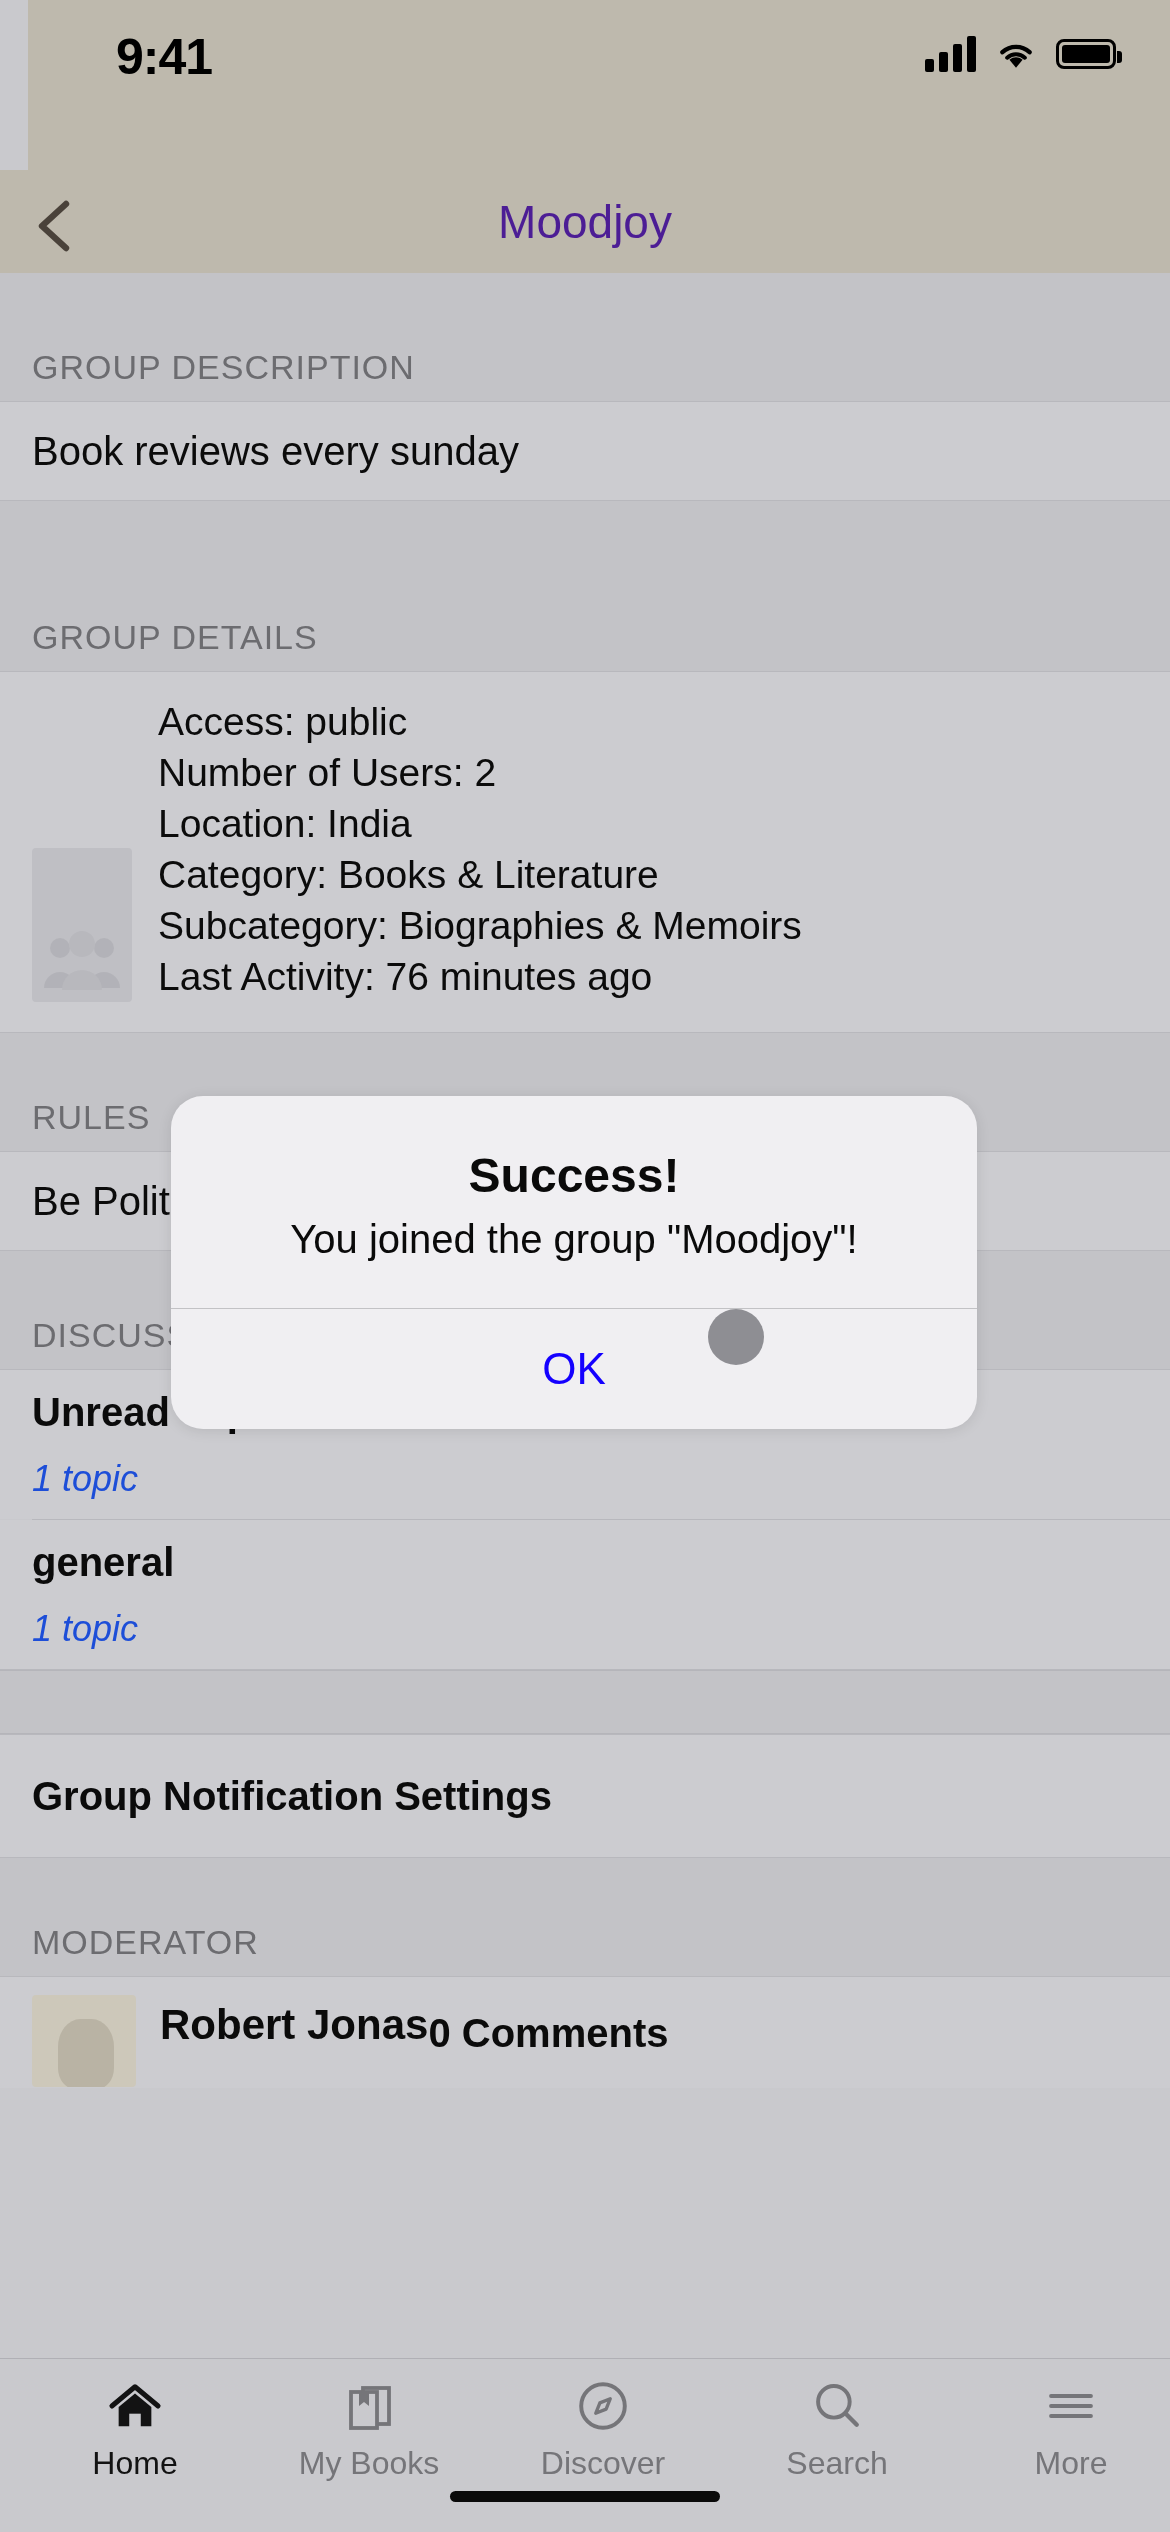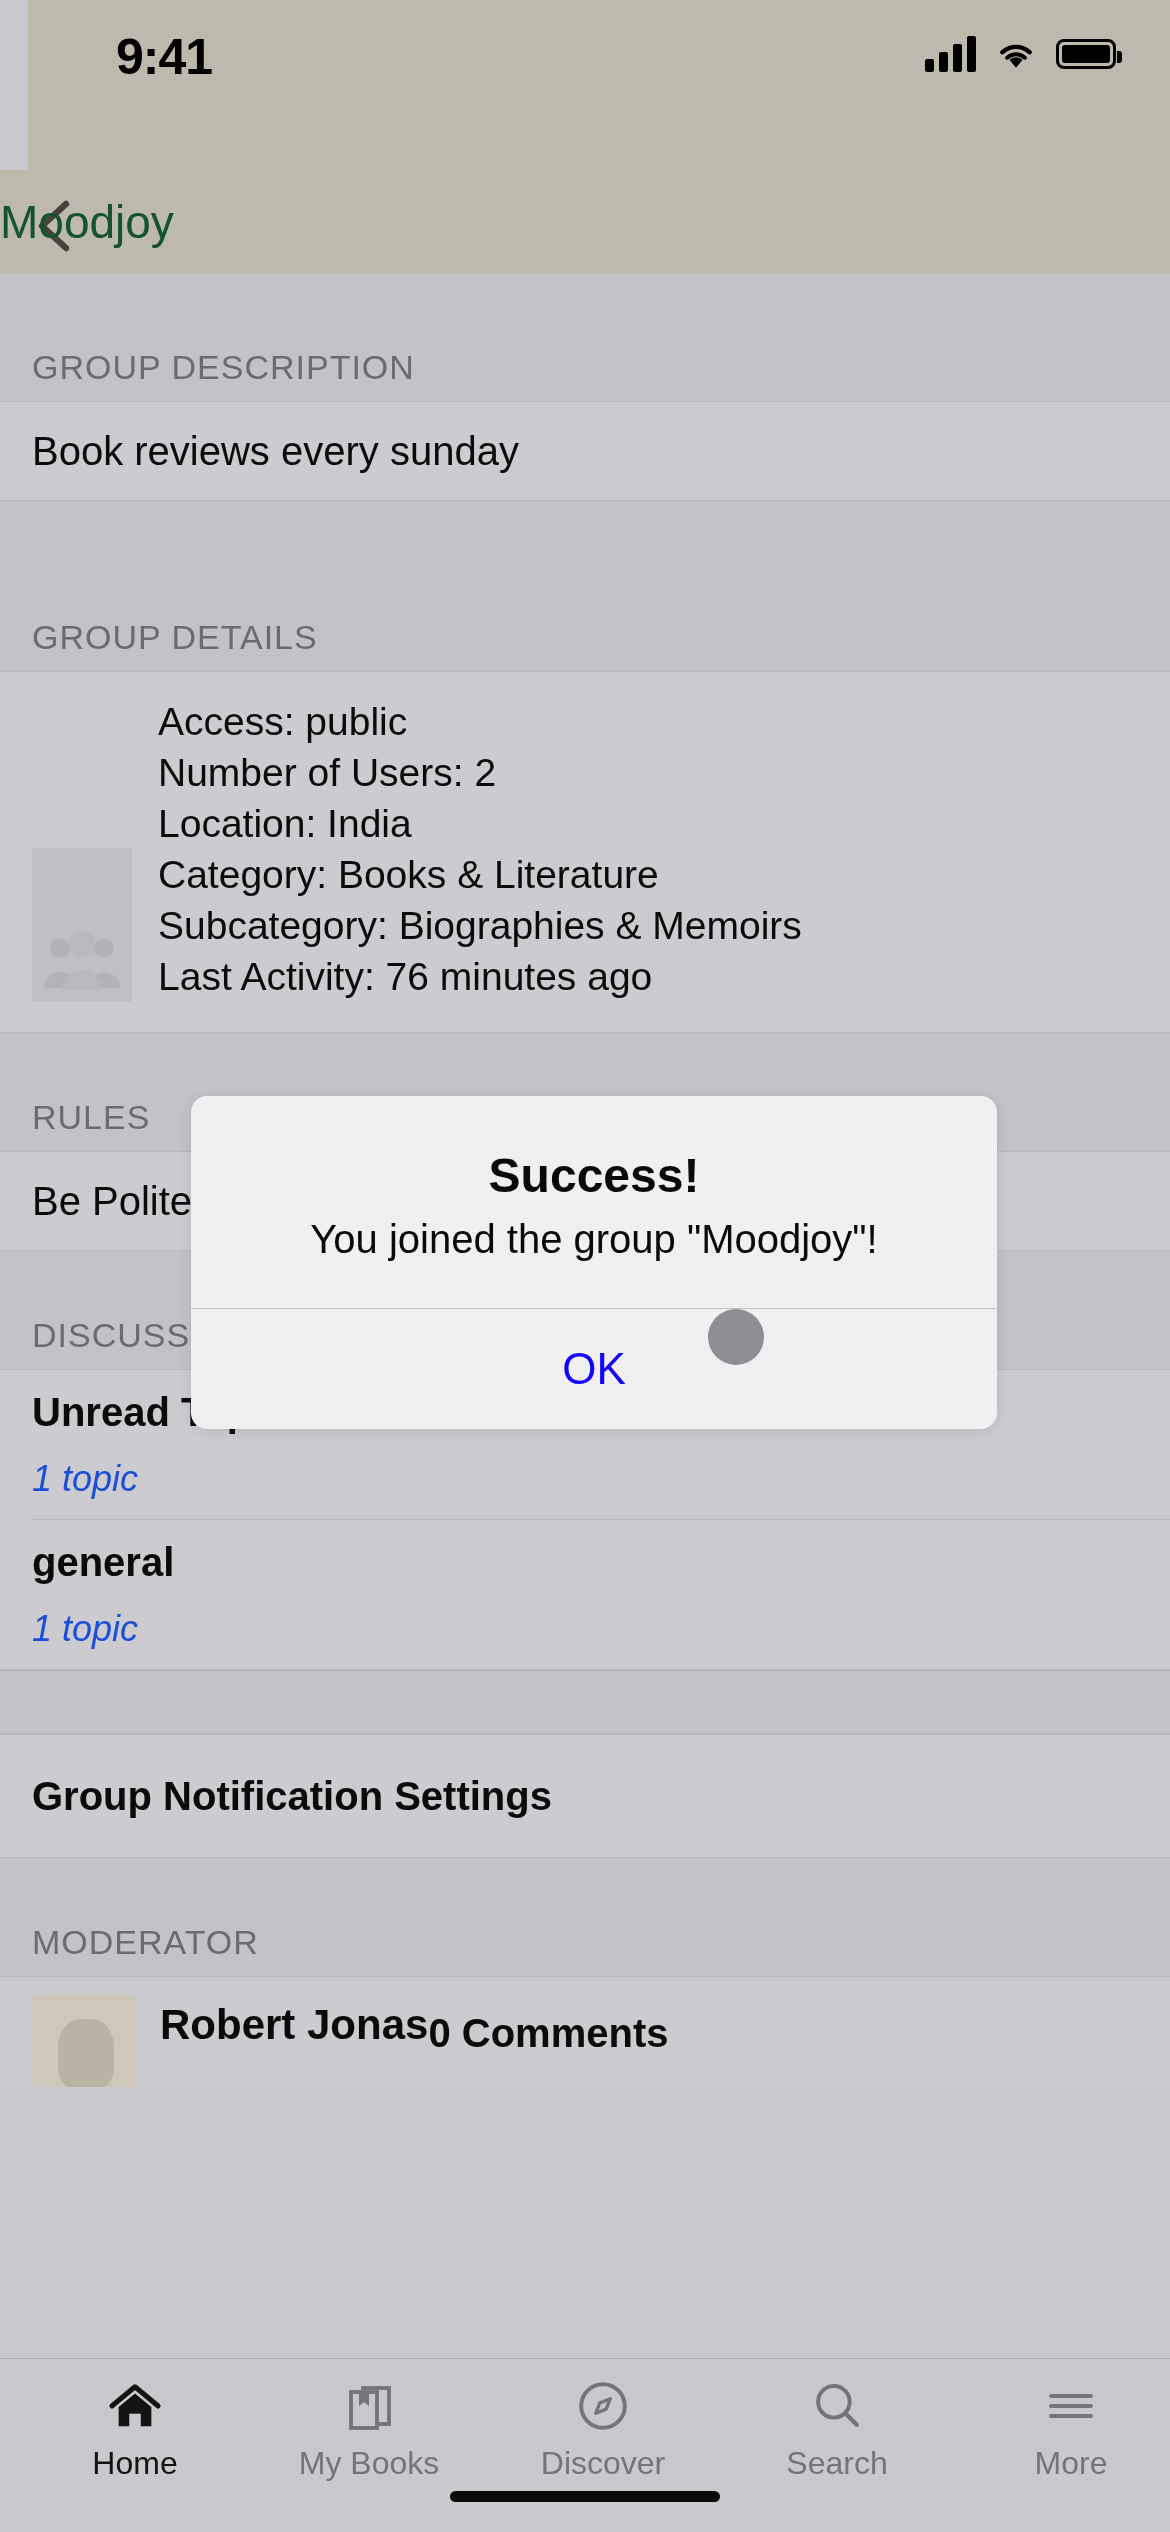--- a/index.html
+++ b/index.html
@@ -50,21 +50,21 @@
   
   #nav-bar {
     position: absolute; top: 170px; left: 0; width: 1170px; height: 103px;
     background: #beb9ad;
   }
   #nav-back {
     position: absolute; left: 26px; top: 26px; width: 60px; height: 60px;
   }
   #nav-title {
     position: absolute; left: 0; right: 0; top: 25px;
-    font-size: 46px; color: #14532d;
+    text-align: center; font-size: 46px; color: #4c1d95;
   }
 
   
   #content { position: absolute; top: 273px; left: 0; width: 1170px; }
 
   .sec-header {
     height: 108px; background: #c3c3c7;
     display: flex; align-items: flex-end;
     padding: 0 32px 14px 32px;
     font-size: 34px; color: #6c6c70; letter-spacing: 1px;
@@ -133,22 +133,22 @@
     position: absolute; left: 50%; transform: translateX(-50%); bottom: 30px;
     width: 270px; height: 11px; background: #0a0a0a; border-radius: 7px;
   }
   #nav-top-indicator {
     position: absolute; left: 8px; bottom: 148px;
     width: 338px; height: 11px; background: #111; border-radius: 7px;
   }
 
   
   #alert {
-    position: absolute; left: 191px; top: 1096px;
-    width: 806px; border-radius: 16px; overflow: hidden;
+    position: absolute; left: 171px; top: 1096px;
+    width: 806px; border-radius: 32px; overflow: hidden;
     background: #f0eff2; box-shadow: 0 2px 14px rgba(0,0,0,.10);
   }
   #alert-body { padding: 52px 40px 46px 40px; text-align: center; }
   #alert-title { font-size: 48px; font-weight: bold; color: #0a0a0a; }
   #alert-message { font-size: 40px; color: #0a0a0a; margin-top: 14px; }
   #alert-divider { height: 1px; background: #c2c2c5; }
   #alert-ok {
     height: 120px; display: flex; align-items: center; justify-content: center;
     font-size: 44px; color: #1400ff;
   }

